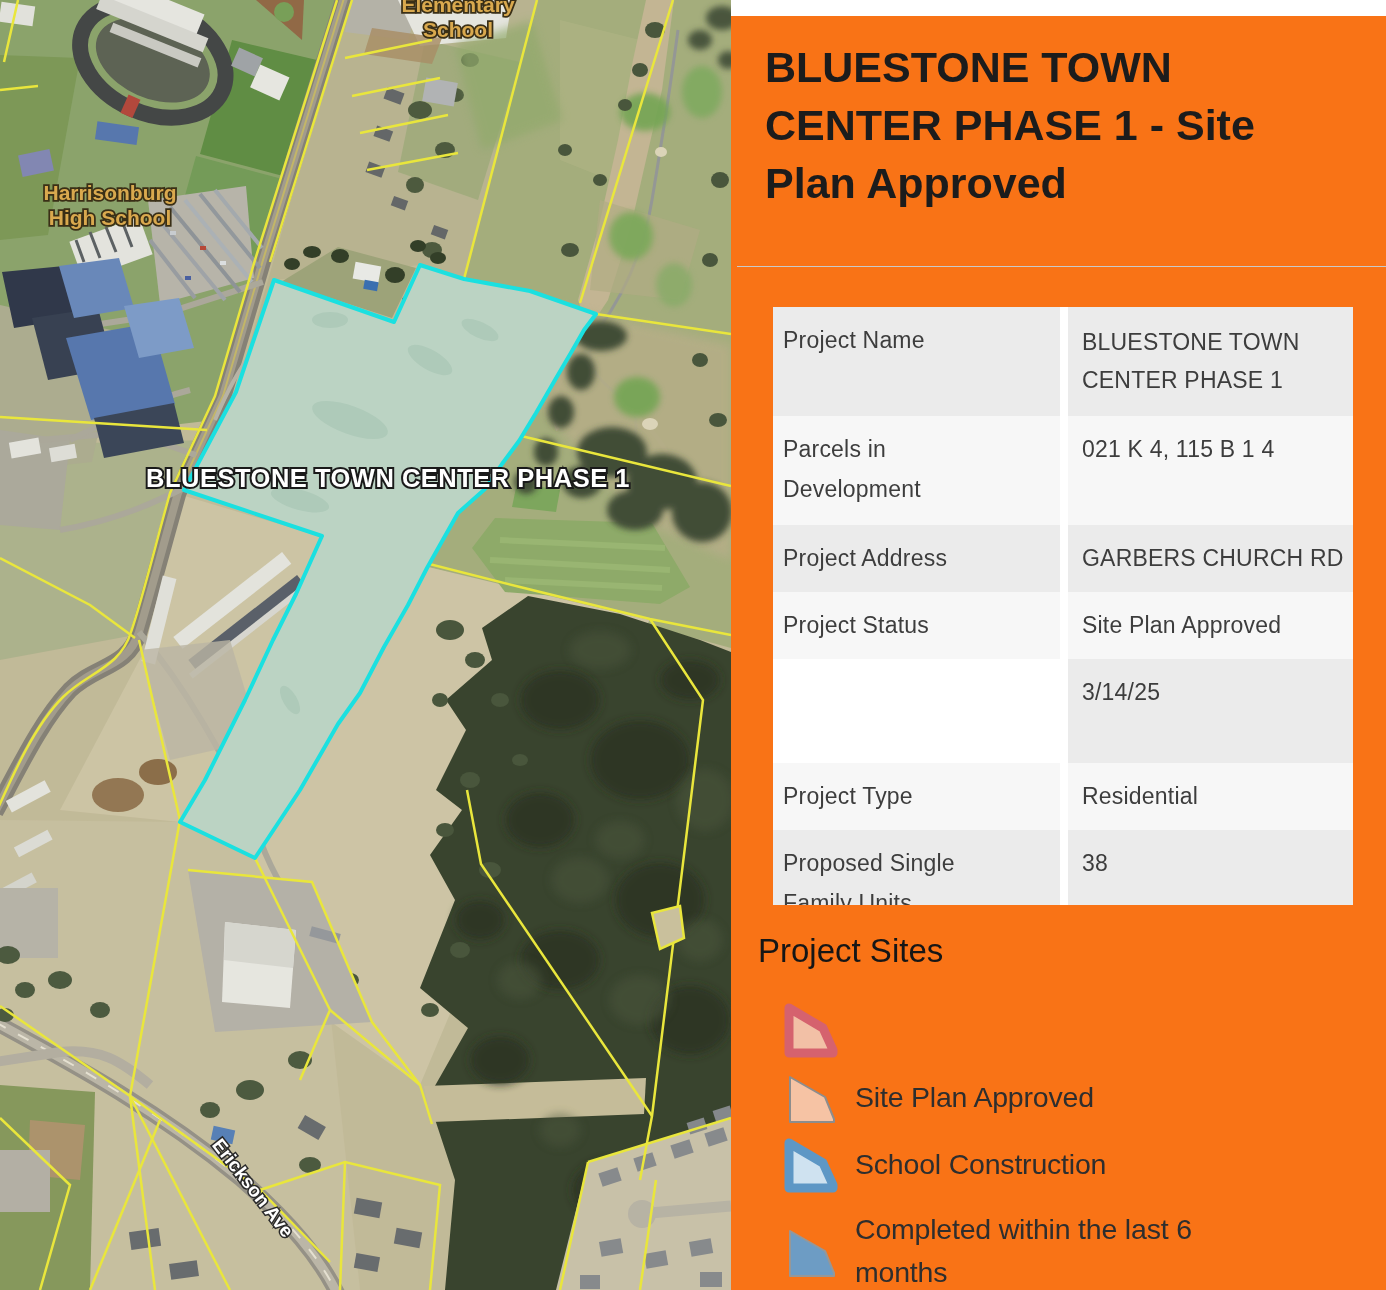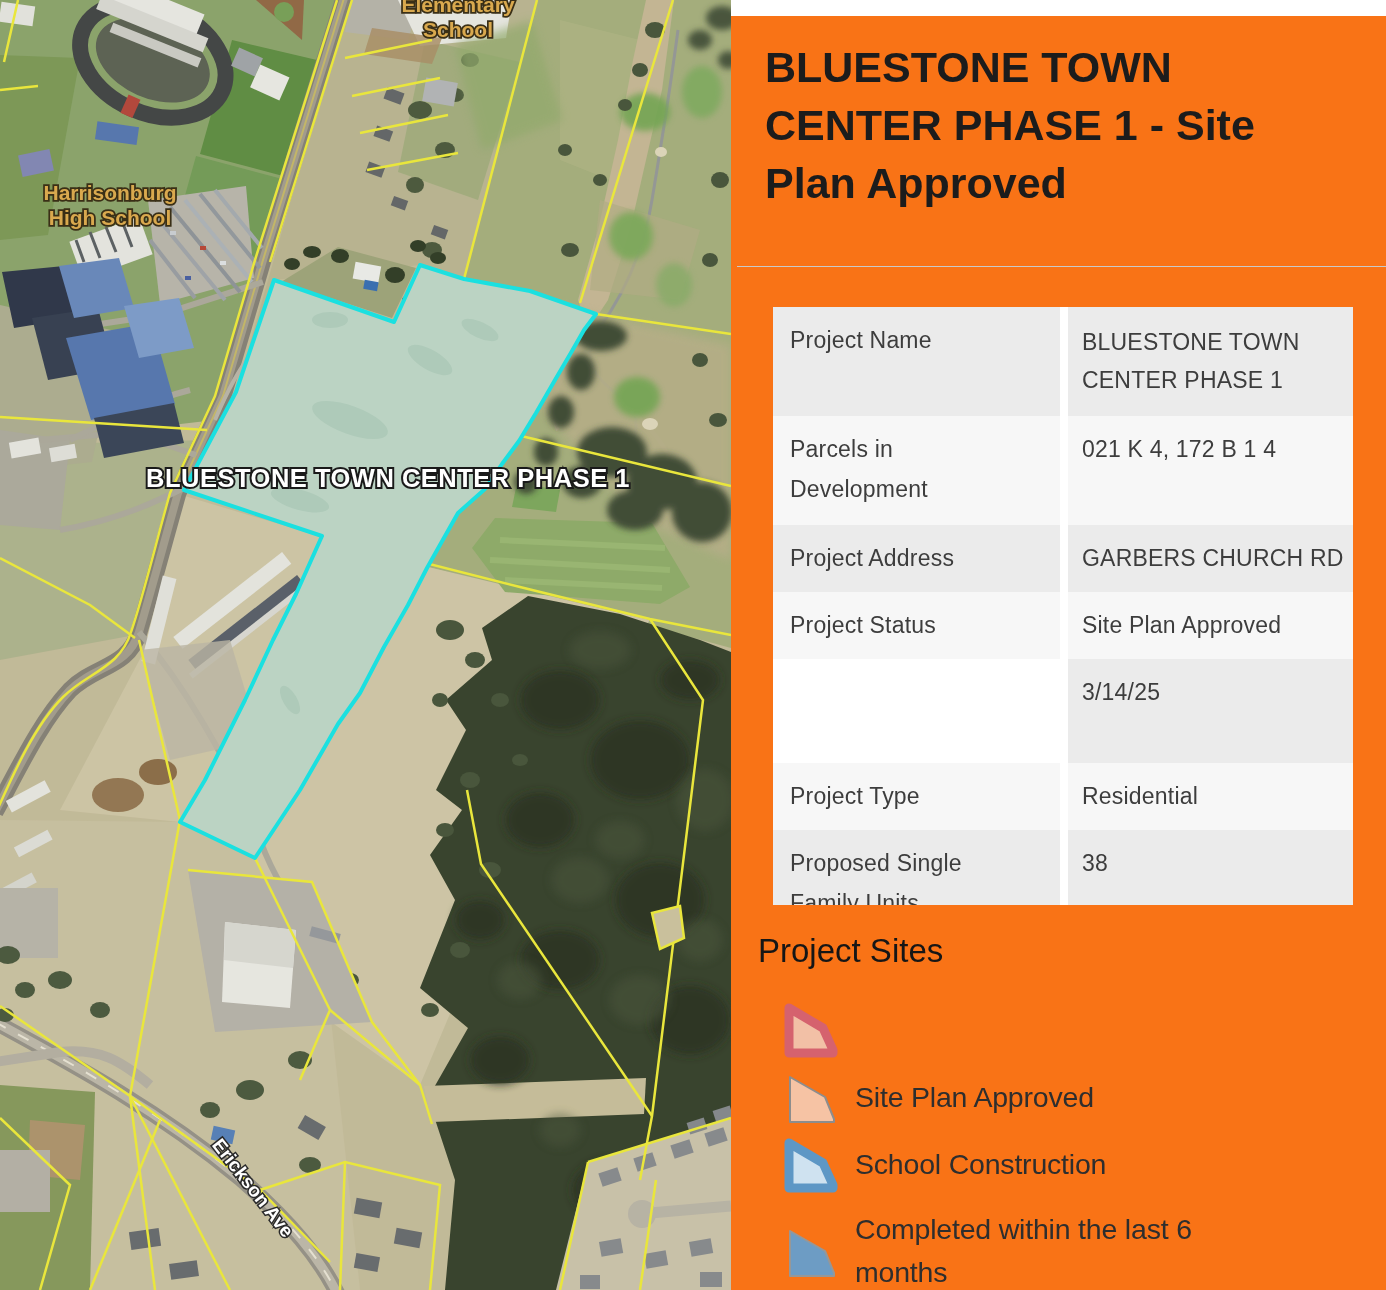--- a/index.html
+++ b/index.html
@@ -4,21 +4,21 @@
 <style>
 html,body{margin:0;padding:0;background:#fff}
 body{width:1386px;height:1290px;font-family:"Liberation Sans",sans-serif}
 .wrap{position:relative;width:1386px;height:1290px;overflow:hidden;background:#fff}
 .map{position:absolute;left:0;top:0;width:731px;height:1290px}
 .panel{position:absolute;left:731px;top:16px;width:655px;height:1290px;background:#f97316}
 .title{position:absolute;left:34px;top:22px;width:540px;font-size:43px;font-weight:bold;color:#1c1c1c;line-height:58px;letter-spacing:0px}
 .divider{position:absolute;left:6px;right:0;top:250px;border-top:1px solid #c9c9c9}
 .tbl{position:absolute;left:42px;top:291px;width:580px;height:598px;overflow:hidden}
 .row{position:relative;width:580px}
-.cl{position:absolute;left:0;top:0;bottom:0;width:287px;padding:13px 8px 0 17px;box-sizing:border-box}
+.cl{position:absolute;left:0;top:0;bottom:0;width:287px;padding:13px 8px 0 10px;box-sizing:border-box}
 .cr{position:absolute;left:295px;top:0;bottom:0;width:285px;padding:13px 8px 0 14px;box-sizing:border-box}
 .row{font-size:23px;color:#3d3d3d;line-height:40px;letter-spacing:0.2px}
 .g1{background:#ebebeb}
 .g2{background:#f7f7f7}
 div.row{background:#fff}
 .sites{position:absolute;left:27px;top:916px;font-size:33px;font-weight:normal;color:#161616}
 .leg{position:absolute;font-size:28.5px;color:#2e2e2e;letter-spacing:-0.2px}
 </style>
 </head>
 <body>
@@ -488,21 +488,21 @@
 
 <div class="tbl">
 
 <div class="row g1" style="height:109px">
           <div class="cl g1">Project Name</div>
           <div class="cr g1" style="line-height:38px;padding-top:16px">BLUESTONE TOWN CENTER PHASE 1</div>
         </div>
 
 <div class="row g2" style="height:109px">
           <div class="cl g2">Parcels in<br>Development</div>
-          <div class="cr g2">021 K 4, 172 B 1 4</div>
+          <div class="cr g2">021 K 4, 115 B 1 4</div>
         </div>
 
 <div class="row g1" style="height:67px">
           <div class="cl g1">Project Address</div>
           <div class="cr g1">GARBERS CHURCH RD</div>
         </div>
 
 <div class="row g2" style="height:67px">
           <div class="cl g2">Project Status</div>
           <div class="cr g2">Site Plan Approved</div>

